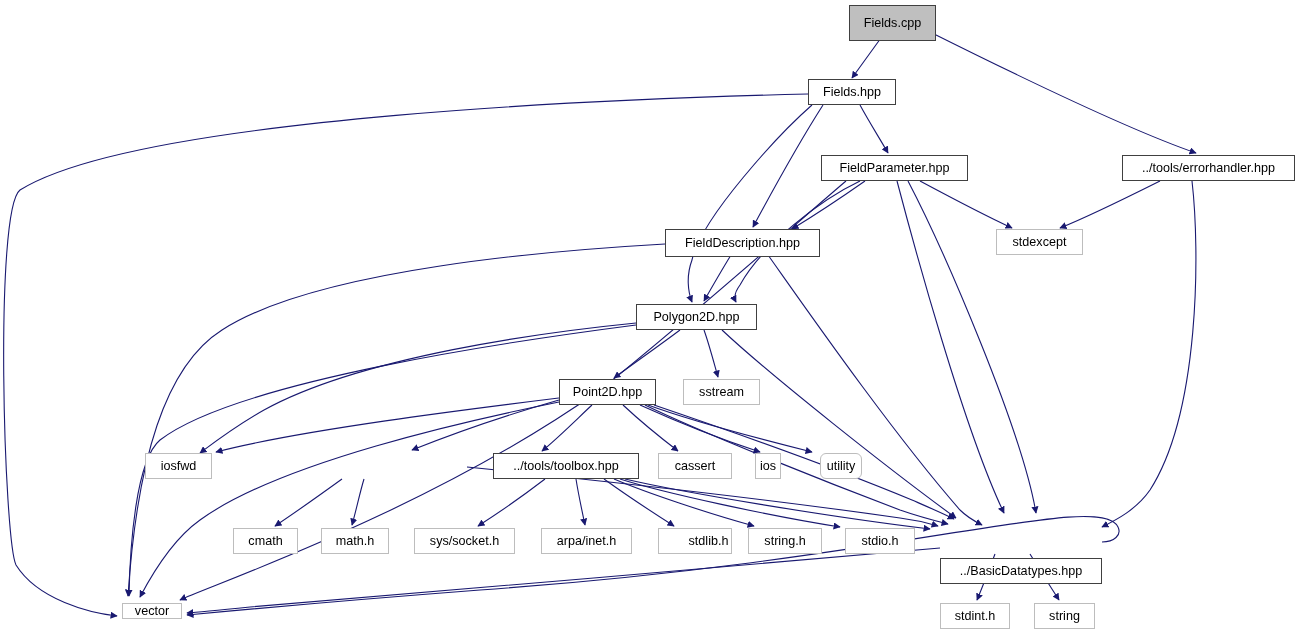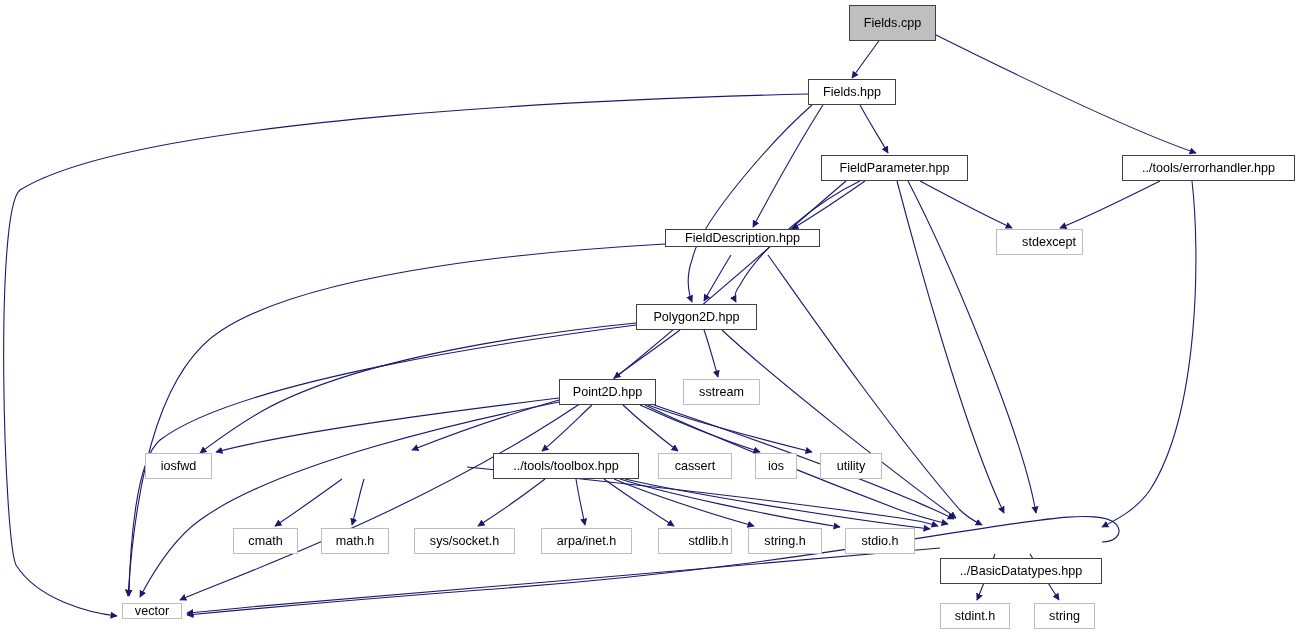--- a/index.html
+++ b/index.html
@@ -121,48 +121,48 @@
       </div>
       <div class="node bold" style="left: 808px; top: 79px; width: 88px; height: 26px;">
         <span class="node-label">Fields.hpp</span>
       </div>
       <div class="node bold" style="left: 1122px; top: 155px; width: 173px; height: 26px;">
         <span class="node-label">../tools/errorhandler.hpp</span>
       </div>
       <div class="node bold" style="left: 821px; top: 155px; width: 147px; height: 26px;">
         <span class="node-label">FieldParameter.hpp</span>
       </div>
-      <div class="node bold" style="left: 665px; top: 229px; width: 155px; height: 18px;">
+      <div class="node bold" style="left: 665px; top: 229px; width: 155px; height: 28px;">
         <span class="node-label">FieldDescription.hpp</span>
       </div>
-      <div class="node plain" style="left: 996px; top: 229px; width: 87px; height: 26px; justify-content: flex-end;">
+      <div class="node plain" style="left: 996px; top: 229px; width: 87px; height: 26px;">
         <span class="node-label">stdexcept</span>
       </div>
       <div class="node bold" style="left: 636px; top: 304px; width: 121px; height: 26px;">
         <span class="node-label">Polygon2D.hpp</span>
       </div>
       <div class="node bold" style="left: 559px; top: 379px; width: 97px; height: 26px;">
         <span class="node-label">Point2D.hpp</span>
       </div>
       <div class="node plain" style="left: 683px; top: 379px; width: 77px; height: 26px;">
         <span class="node-label">sstream</span>
       </div>
       <div class="node plain" style="left: 145px; top: 453px; width: 67px; height: 26px;">
         <span class="node-label">iosfwd</span>
       </div>
       <div class="node bold" style="left: 493px; top: 453px; width: 146px; height: 26px;">
         <span class="node-label">../tools/toolbox.hpp</span>
       </div>
       <div class="node plain" style="left: 658px; top: 453px; width: 74px; height: 26px;">
         <span class="node-label">cassert</span>
       </div>
-      <div class="node plain" style="left: 755px; top: 453px; width: 42px; height: 26px;">
+      <div class="node plain" style="left: 755px; top: 453px; width: 26px; height: 26px;">
         <span class="node-label">ios</span>
       </div>
-      <div class="node plain" style="left: 820px; top: 453px; width: 62px; height: 26px;">
+      <div class="node plain" style="left: 820px; top: 453px; width: 42px; height: 26px; border-radius: 6px;">
         <span class="node-label">utility</span>
       </div>
       <div class="node plain" style="left: 233px; top: 528px; width: 65px; height: 26px;">
         <span class="node-label">cmath</span>
       </div>
       <div class="node plain" style="left: 321px; top: 528px; width: 68px; height: 26px;">
         <span class="node-label">math.h</span>
       </div>
       <div class="node plain" style="left: 414px; top: 528px; width: 101px; height: 26px;">
         <span class="node-label">sys/socket.h</span>

